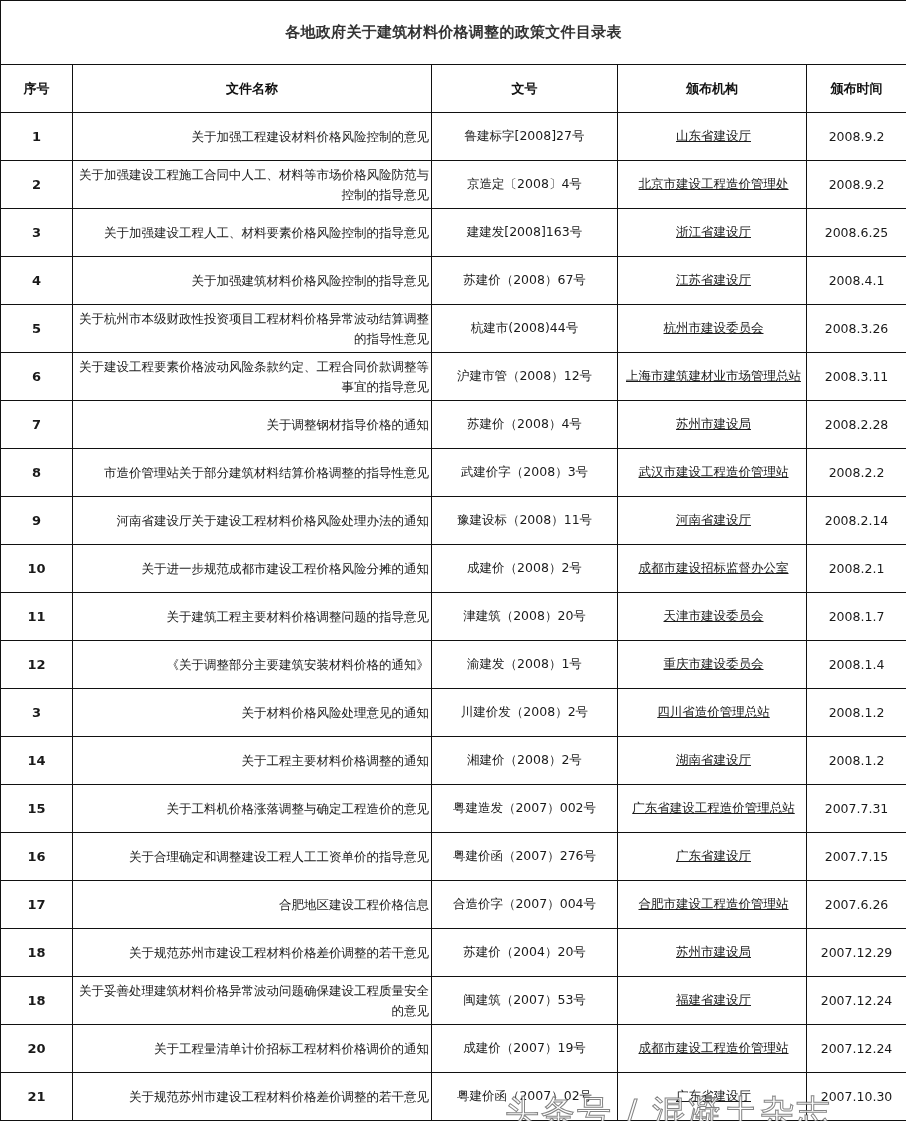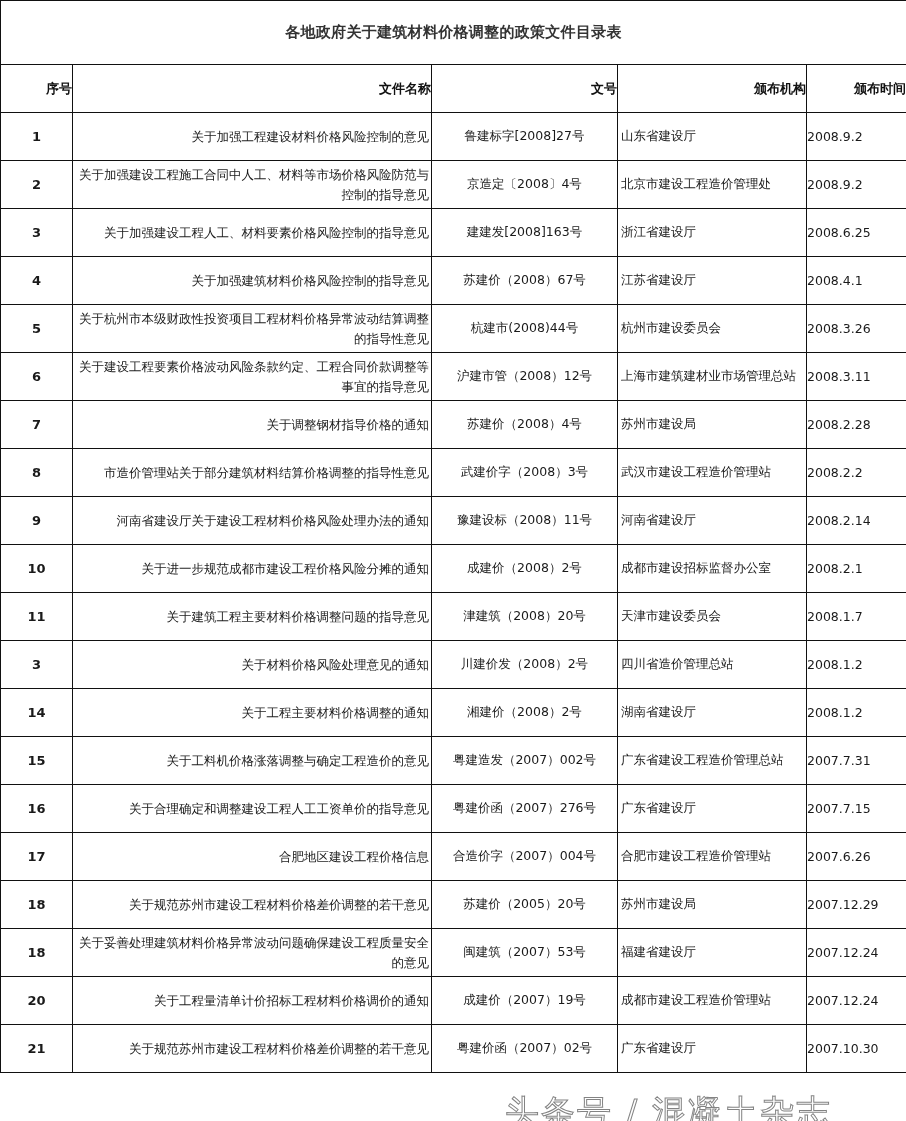--- a/index.html
+++ b/index.html
@@ -2,26 +2,26 @@
 <html><head>
 <meta charset="utf-8">
 <style>
   html, body { margin: 0; padding: 0; background: #ffffff; }
   body { width: 906px; height: 1121px; position: relative; overflow: hidden;
          font-family: "DejaVu Sans", "Liberation Sans", sans-serif; color: #1a1a1a; }
   .sheet { position: absolute; left: 0; top: 0; width: 795px; height: 1121px; }
   table.doc { border-collapse: collapse; table-layout: fixed; width: 906px; position: absolute; left: 0; top: 0; }
   table.doc td, table.doc th { border: 1.5px solid #111; padding: 0; overflow: hidden; }
   .title-cell { height: 63px; text-align: center; font-size: 15px; font-weight: bold; color: #333; letter-spacing: 0.3px; }
-  th { height: 47px; font-size: 13px; font-weight: bold; color: #111; text-align: right; }
+  th { height: 47px; font-size: 13px; font-weight: bold; color: #111; text-align: center; }
   td.c-no { text-align: center; font-weight: bold; font-size: 13px; }
   td.c-name { text-align: right; font-size: 12.5px; line-height: 20px; padding-left: 3px !important; padding-right: 2px !important; }
   td.c-doc { text-align: center; font-size: 12.5px; }
-  td.c-org { text-align: left; font-size: 12.5px; padding-left: 3px !important; white-space: nowrap; }
-  td.c-date { font-size: 12.5px; }
+  td.c-org { text-align: center; font-size: 12.5px; padding-left: 3px !important; white-space: nowrap; text-decoration: underline; }
+  td.c-date { text-align: center; font-size: 12.5px; }
   tr.row td { height: 47px; }
   .watermark { position: absolute; left: 505px; top: 1090px; font-size: 34px; color: rgba(255,255,255,0.85);
                -webkit-text-stroke: 1px rgba(90,90,90,0.75); letter-spacing: 2px; white-space: nowrap; pointer-events: none; }
 </style>
 </head>
 <body>
 
 <div class="sheet">
   <table class="doc">
     <colgroup>
@@ -113,20 +113,27 @@
           <td class="c-date">2008.2.1</td>
         </tr>
         <tr class="row">
           <td class="c-no">11</td>
           <td class="c-name">关于建筑工程主要材料价格调整问题的指导意见</td>
           <td class="c-doc">津建筑（2008）20号</td>
           <td class="c-org">天津市建设委员会</td>
           <td class="c-date">2008.1.7</td>
         </tr>
         <tr class="row">
+          <td class="c-no">12</td>
+          <td class="c-name">《关于调整部分主要建筑安装材料价格的通知》</td>
+          <td class="c-doc">渝建发（2008）1号</td>
+          <td class="c-org">重庆市建设委员会</td>
+          <td class="c-date">2008.1.4</td>
+        </tr>
+        <tr class="row">
           <td class="c-no">3</td>
           <td class="c-name">关于材料价格风险处理意见的通知</td>
           <td class="c-doc">川建价发（2008）2号</td>
           <td class="c-org">四川省造价管理总站</td>
           <td class="c-date">2008.1.2</td>
         </tr>
         <tr class="row">
           <td class="c-no">14</td>
           <td class="c-name">关于工程主要材料价格调整的通知</td>
           <td class="c-doc">湘建价（2008）2号</td>
@@ -150,21 +157,21 @@
         <tr class="row">
           <td class="c-no">17</td>
           <td class="c-name">合肥地区建设工程价格信息</td>
           <td class="c-doc">合造价字（2007）004号</td>
           <td class="c-org">合肥市建设工程造价管理站</td>
           <td class="c-date">2007.6.26</td>
         </tr>
         <tr class="row">
           <td class="c-no">18</td>
           <td class="c-name">关于规范苏州市建设工程材料价格差价调整的若干意见</td>
-          <td class="c-doc">苏建价（2005）20号</td>
+          <td class="c-doc">苏建价（2004）20号</td>
           <td class="c-org">苏州市建设局</td>
           <td class="c-date">2007.12.29</td>
         </tr>
         <tr class="row">
           <td class="c-no">18</td>
           <td class="c-name">关于妥善处理建筑材料价格异常波动问题确保建设工程质量安全的意见</td>
           <td class="c-doc">闽建筑（2007）53号</td>
           <td class="c-org">福建省建设厅</td>
           <td class="c-date">2007.12.24</td>
         </tr>

